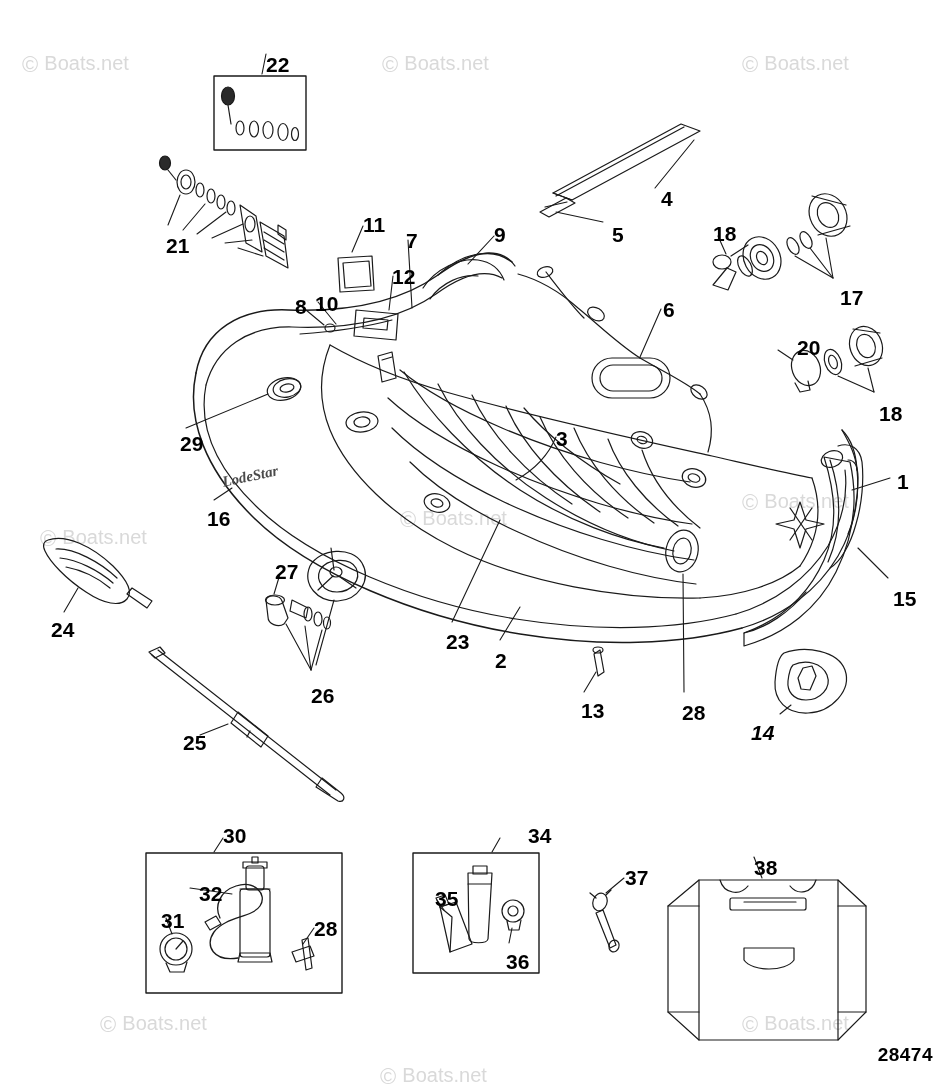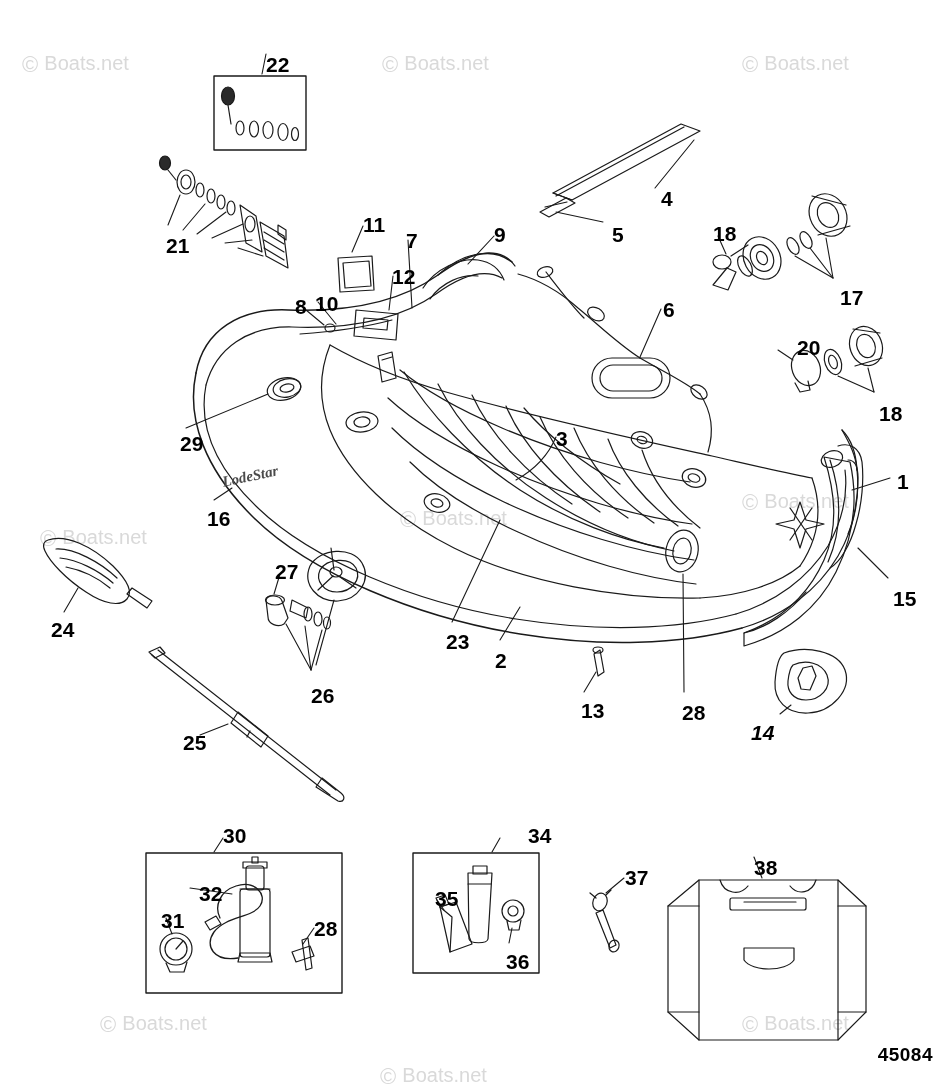--- a/index.html
+++ b/index.html
@@ -390,15 +390,15 @@
       <div class="callout" style="left: 161px; top: 910px;">31</div>
       <div class="callout" style="left: 199px; top: 883px;">32</div>
       <div class="callout" style="left: 314px; top: 918px;">28</div>
       <div class="callout" style="left: 528px; top: 825px;">34</div>
       <div class="callout" style="left: 435px; top: 888px;">35</div>
       <div class="callout" style="left: 506px; top: 951px;">36</div>
       <div class="callout" style="left: 625px; top: 867px;">37</div>
       <div class="callout" style="left: 754px; top: 857px;">38</div>
     </div>
 
-  <div class="diagram-id">45084</div>
+  <div class="diagram-id">28474</div>
 
 </div>
 
 </body></html>

